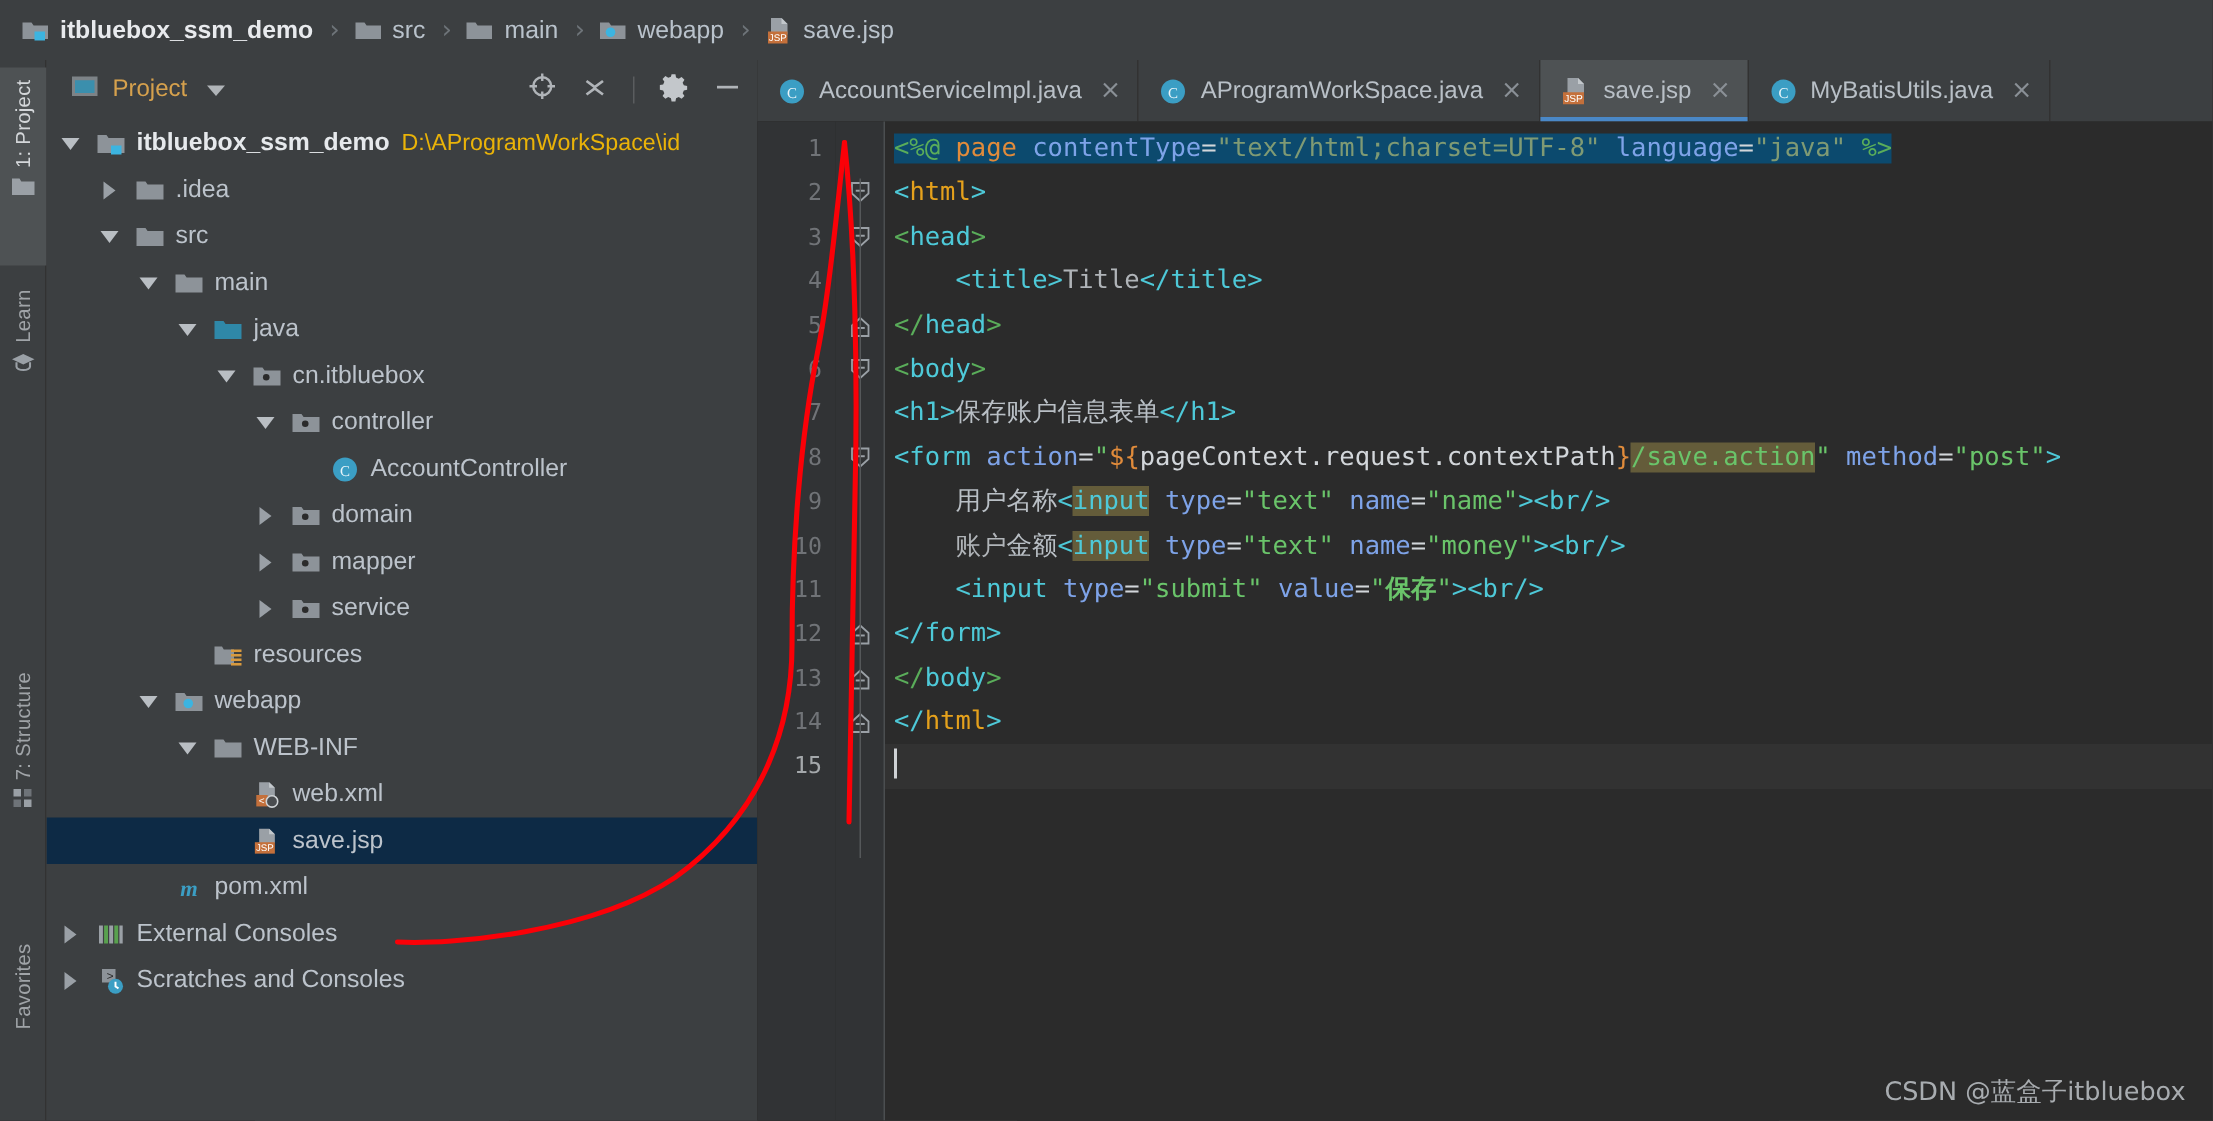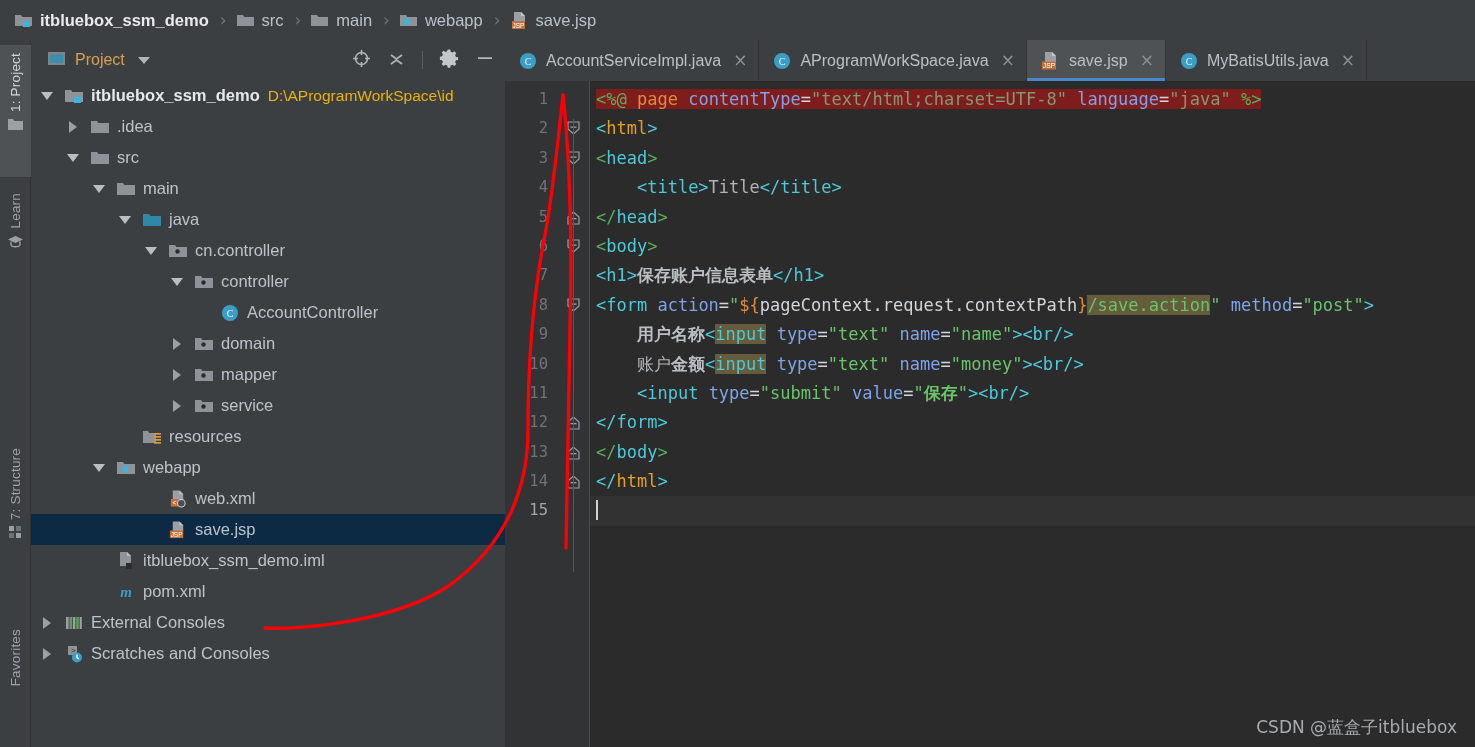--- a/index.html
+++ b/index.html
@@ -156,33 +156,33 @@
     font-family: "DejaVu Sans Mono", monospace; font-size: 17px;
     overflow: hidden;
   }
   .cline {
     height: 29.4px; line-height: 29.4px; white-space: pre;
     padding-left: 6px;
   }
   .cline.current { background: #323232; }
 
   
-  .t-jspbg   { background: #7f1d1d; }
+  .t-jspbg   { background: #0c4a6e; }
   .t-punct   { color: #4ec9d8; }
   .t-tag     { color: #5aad5a; }
   .t-tag2    { color: #4ec9d8; }
   .t-html    { color: #e5a11c; }
   .t-attr    { color: #7ea3e8; }
   .t-str     { color: #6ac46a; }
   .t-strdim  { color: #7f9a74; }
   .t-kw      { color: #e08b3b; }
   .t-text    { color: #b0b4b8; }
   .t-white   { color: #d2d6da; }
   .t-hl      { background: #645c3a; }
-  .t-cjk     { color: #b9bfc5; font-family: "DejaVu Sans", sans-serif; font-weight: bold; }
+  .t-cjk     { color: #b9bfc5; font-family: "DejaVu Sans", sans-serif; font-weight: normal; }
   .t-cjkg    { color: #6ac46a; font-family: "DejaVu Sans", sans-serif; font-weight: bold; }
   .caret {
     display: inline-block; width: 2px; height: 20px;
     background: #cfd2d5; vertical-align: -4px;
   }
 
   #watermark {
     position: absolute; right: 18px; bottom: 8px;
     font-size: 17px; color: #a8acb0; font-family: "DejaVu Sans", sans-serif;
   }
@@ -370,21 +370,21 @@
         <div class="tree-row">
           <span style="display: inline-block; flex: 0 0 auto; width: 112px;"></span>
           <span class="twisty expanded"></span>
           <span style="display: inline-block; width: 9px; flex: 0 0 9px;"></span>
           <span class="node-icon" style="display: flex; align-items: center;">
             <svg width="20" height="18" viewBox="0 0 20 18">
               <path d="M1 3h6l1.4 2H19v10H1z" fill="#8d9399"></path>
               <circle cx="9.5" cy="9.5" r="2.2" fill="#2b2b2b"></circle>
             </svg>
           </span>
-          <span class="node-label">cn.controller</span>
+          <span class="node-label">cn.itbluebox</span>
         </div>
         <div class="tree-row">
           <span style="display: inline-block; flex: 0 0 auto; width: 138px;"></span>
           <span class="twisty expanded"></span>
           <span style="display: inline-block; width: 9px; flex: 0 0 9px;"></span>
           <span class="node-icon" style="display: flex; align-items: center;">
             <svg width="20" height="18" viewBox="0 0 20 18">
               <path d="M1 3h6l1.4 2H19v10H1z" fill="#8d9399"></path>
               <circle cx="9.5" cy="9.5" r="2.2" fill="#2b2b2b"></circle>
             </svg>
@@ -458,20 +458,31 @@
           <span style="display: inline-block; flex: 0 0 auto; width: 60px;"></span>
           <span class="twisty expanded"></span>
           <span style="display: inline-block; width: 9px; flex: 0 0 9px;"></span>
           <span class="node-icon" style="display: flex; align-items: center;">
             <svg width="20" height="18" viewBox="0 0 20 18">
               <path d="M1 3h6l1.4 2H19v10H1z" fill="#8d9399"></path>
               <circle cx="9.5" cy="10" r="3.2" fill="#3cb4e0"></circle>
             </svg>
           </span>
           <span class="node-label">webapp</span>
+        </div>
+        <div class="tree-row">
+          <span style="display: inline-block; flex: 0 0 auto; width: 86px;"></span>
+          <span class="twisty expanded"></span>
+          <span style="display: inline-block; width: 9px; flex: 0 0 9px;"></span>
+          <span class="node-icon" style="display: flex; align-items: center;">
+            <svg width="20" height="18" viewBox="0 0 20 18">
+              <path d="M1 3h6l1.4 2H19v10H1z" fill="#8d9399"></path>
+            </svg>
+          </span>
+          <span class="node-label">WEB-INF</span>
         </div>
         <div class="tree-row">
           <span style="display: inline-block; flex: 0 0 auto; width: 112px;"></span>
           <span class="twisty "></span>
           <span style="display: inline-block; width: 9px; flex: 0 0 9px;"></span>
           <span class="node-icon" style="display: flex; align-items: center;">
             <svg width="21" height="20" viewBox="0 0 21 20">
               <path d="M5 1h7l4 4v6H5z" fill="#9aa0a6"></path>
               <path d="M12 1l4 4h-4z" fill="#c3c8cc"></path>
               <rect x="3" y="10" width="8" height="8" fill="#c4703b"></rect>
@@ -487,33 +498,20 @@
           <span style="display: inline-block; width: 9px; flex: 0 0 9px;"></span>
           <span class="node-icon" style="display: flex; align-items: center;">
             <svg width="21" height="20" viewBox="0 0 21 20">
               <path d="M5 1h7l4 4v6H5z" fill="#9aa0a6"></path>
               <path d="M12 1l4 4h-4z" fill="#c3c8cc"></path>
               <rect x="2" y="10.5" width="14" height="8" fill="#c4703b"></rect>
               <text x="9" y="17" font-size="6.8" fill="#fff" text-anchor="middle" font-family="Liberation Sans, sans-serif">JSP</text>
             </svg>
           </span>
           <span class="node-label">save.jsp</span>
-        </div>
-        <div class="tree-row">
-          <span style="display: inline-block; flex: 0 0 auto; width: 60px;"></span>
-          <span class="twisty "></span>
-          <span style="display: inline-block; width: 9px; flex: 0 0 9px;"></span>
-          <span class="node-icon" style="display: flex; align-items: center;">
-            <svg width="20" height="20" viewBox="0 0 20 20">
-              <path d="M4 1h7l4 4v10H4z" fill="#8d9399"></path>
-              <path d="M11 1l4 4h-4z" fill="#b9bec3"></path>
-              <rect x="10" y="12" width="6" height="6" fill="#2b2b2b"></rect>
-            </svg>
-          </span>
-          <span class="node-label">itbluebox_ssm_demo.iml</span>
         </div>
         <div class="tree-row">
           <span style="display: inline-block; flex: 0 0 auto; width: 60px;"></span>
           <span class="twisty "></span>
           <span style="display: inline-block; width: 9px; flex: 0 0 9px;"></span>
           <span class="node-icon" style="display: flex; align-items: center;">
             <svg width="20" height="20" viewBox="0 0 20 20">
               <text x="10" y="15" font-size="15" fill="#3b9ec4" text-anchor="middle" font-style="italic" font-weight="bold" font-family="Liberation Serif, serif">m</text>
             </svg>
           </span>

